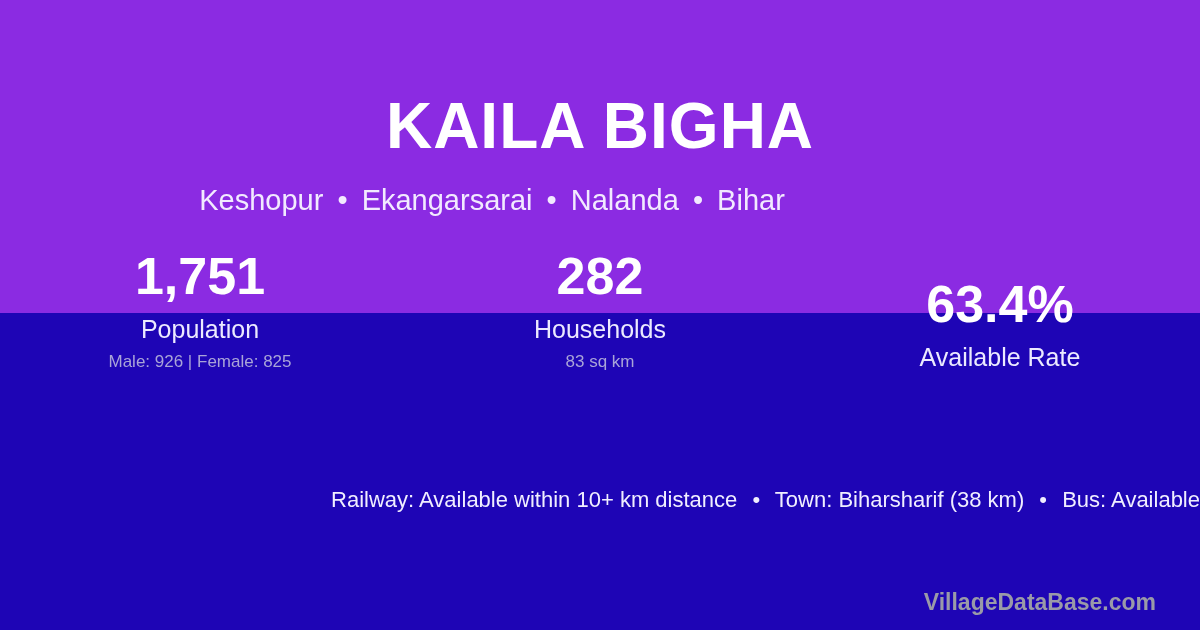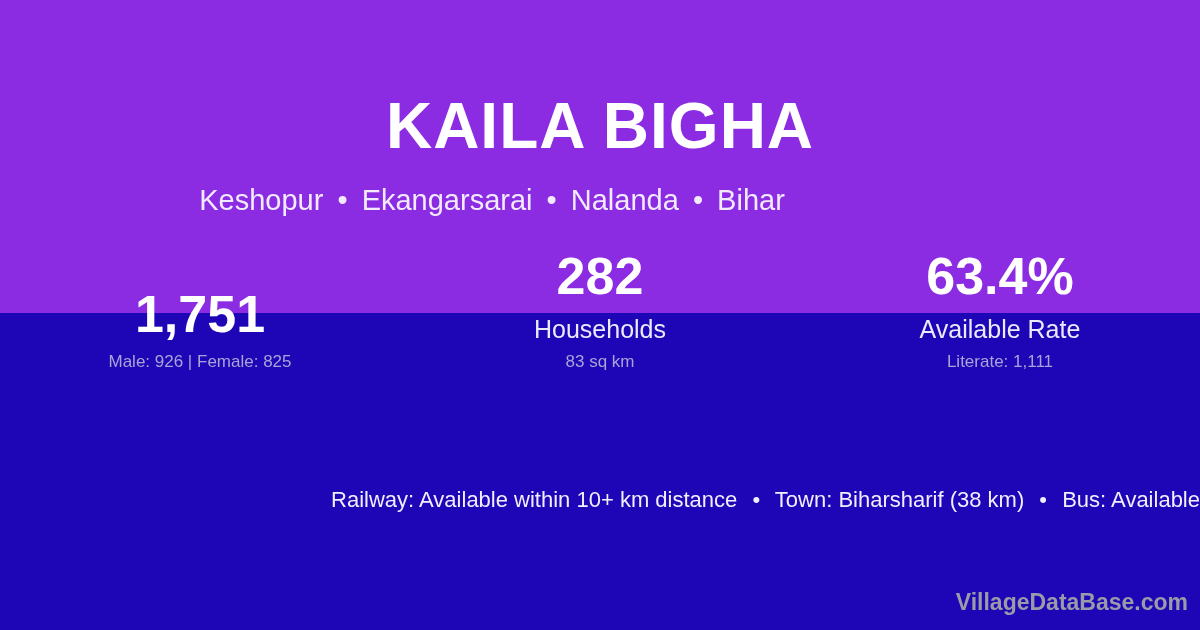--- a/index.html
+++ b/index.html
@@ -134,21 +134,21 @@
     white-space: nowrap;
   }
   #amenities-line .sep {
     padding: 0 9px;
     color: #f0eeff;
   }
 
   
   #site-branding {
     position: absolute;
-    right: 12px;
+    right: 44px;
     top: 588px;
     font-size: 23px;
     font-weight: bold;
     color: #9a9aa8;
     line-height: 28px;
     white-space: nowrap;
   }
 </style>
 </head>
 <body>
@@ -169,33 +169,33 @@
       <span class="sep">•</span>
       <span>Nalanda</span>
       <span class="sep">•</span>
       <span>Bihar</span>
     </div>
 
     <div id="stats-row">
 
       <div class="stat-col">
         <div class="stat-value">1,751</div>
+        <div class="stat-label">Population</div>
         <div class="stat-sub">Male: 926 | Female: 825</div>
       </div>
 
       <div class="stat-col">
         <div class="stat-value">282</div>
         <div class="stat-label">Households</div>
         <div class="stat-sub">83 sq km</div>
       </div>
 
       <div class="stat-col">
         <div class="stat-value">63.4%</div>
         <div class="stat-label">Available Rate</div>
-        <div class="stat-sub">Literate: 1,111</div>
       </div>
 
     </div>
 
     <div id="amenities-line">
       <span>Railway: Available within 10+ km distance</span>
       <span class="sep">•</span>
       <span>Town: Biharsharif (38 km)</span>
       <span class="sep">•</span>
       <span>Bus: Available</span>

